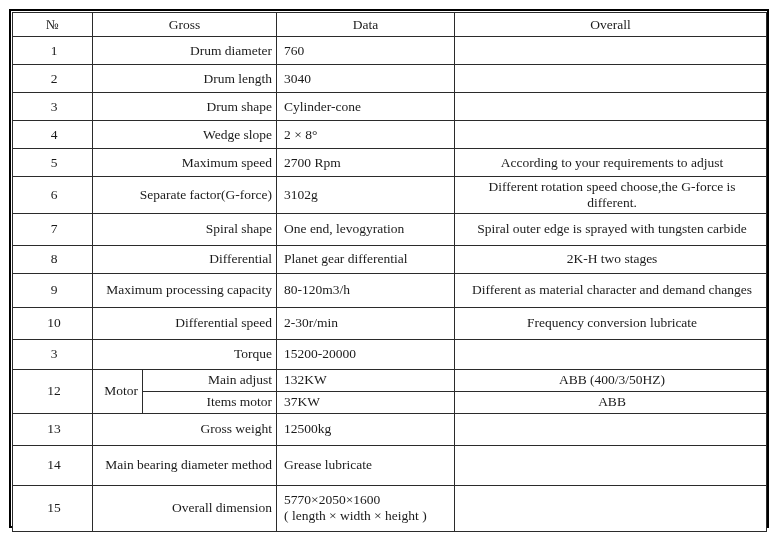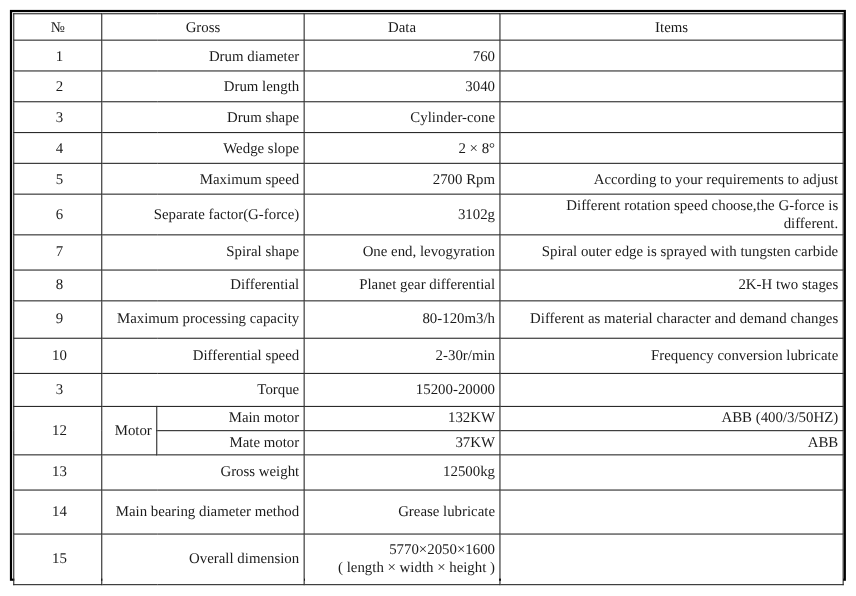--- a/index.html
+++ b/index.html
@@ -47,22 +47,22 @@
   table.spec th {
     font-weight: normal;
     text-align: center;
     padding: 2px 3px;
   }
   td.c-no {
     text-align: center;
     padding: 2px 3px;
   }
   td.c-item { text-align: right; }
-  td.c-data { text-align: right; }
-  td.c-remark { text-align: right; padding-left: 6px; }
+  td.c-data { text-align: left; }
+  td.c-remark { text-align: center; padding-left: 6px; }
   td.center-data {
     padding: 2px 3px;
   }
 </style>
 </head>
 <body>
 
 <div class="page">
   <div class="table-frame">
     <table class="spec">
@@ -71,21 +71,21 @@
         <col style="width:50px">
         <col style="width:134px">
         <col style="width:178px">
         <col style="width:312px">
       </colgroup>
       <thead>
         <tr style="height:24px">
           <th>№</th>
           <th colspan="2">Gross</th>
           <th>Data</th>
-          <th>Items</th>
+          <th>Overall</th>
         </tr>
       </thead>
       <tbody>
         <tr style="height:28px">
           <td class="c-no">1</td>
           <td class="c-item" colspan="2">Drum diameter</td>
           <td class="c-data">760</td>
           <td class="c-remark"></td>
         </tr>
         <tr style="height:28px">
@@ -144,26 +144,26 @@
         </tr>
         <tr style="height:30px">
           <td class="c-no">3</td>
           <td class="c-item" colspan="2">Torque</td>
           <td class="c-data">15200-20000</td>
           <td class="c-remark"></td>
         </tr>
         <tr style="height:22px">
           <td class="c-no" rowspan="2">12</td>
           <td class="c-item" rowspan="2">Motor</td>
-          <td class="c-item">Main motor</td>
+          <td class="c-item">Main adjust</td>
           <td class="c-data">132KW</td>
           <td class="c-remark">ABB (400/3/50HZ)</td>
         </tr>
         <tr style="height:22px">
-          <td class="c-item">Mate motor</td>
+          <td class="c-item">Items motor</td>
           <td class="c-data">37KW</td>
           <td class="c-remark">ABB</td>
         </tr>
         <tr style="height:32px">
           <td class="c-no">13</td>
           <td class="c-item" colspan="2">Gross weight</td>
           <td class="c-data">12500kg</td>
           <td class="c-remark"></td>
         </tr>
         <tr style="height:40px">

